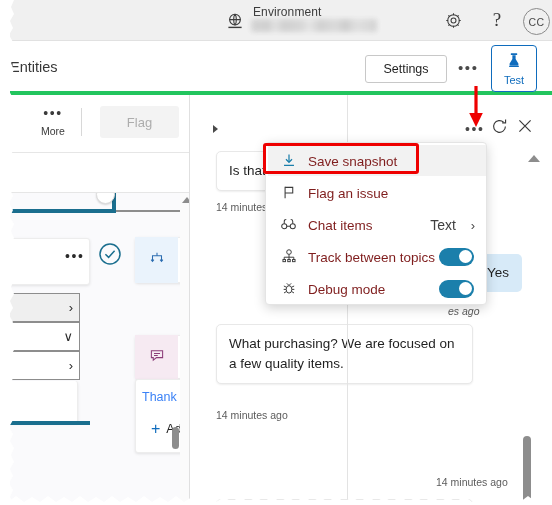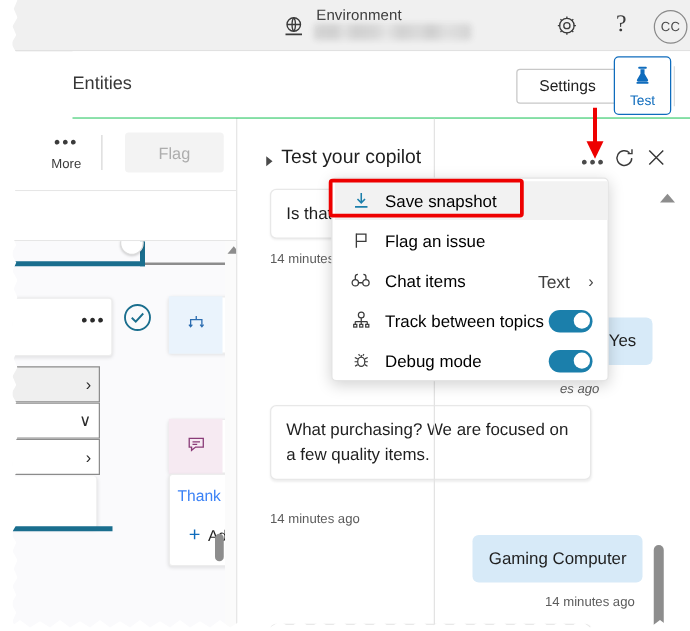--- a/index.html
+++ b/index.html
@@ -55,22 +55,21 @@
     width: 27px; height: 27px; border-radius: 50%;
     border: 1px solid #8a8a8a; color: #4a4a4a;
     font-size: 10.5px; display: flex; align-items: center; justify-content: center;
     letter-spacing: .3px;
   }
 
   
   .cmdbar {
     position: absolute; left: 10px; top: 41px; right: 0; height: 54px;
     background: #ffffff;
-    border-bottom: 1px solid #22c55e;
-    margin-left: 48px;
+    border-bottom: 4px solid #22c55e;
   }
   .entities-label {
     position: absolute; left: 0px; top: 18px;
     font-size: 14.5px; color: #373737;
   }
   .settings-btn {
     position: absolute; left: 355px; top: 14px;
     width: 82px; height: 28px;
     border: 1px solid #c8c8c8; border-radius: 3px;
     background: #ffffff; color: #1f1f1f;
@@ -266,21 +265,21 @@
     position: absolute; left: 2px; width: 218px; height: 31px;
     display: flex; align-items: center; cursor: pointer;
   }
   .menu-item.hl { background: #f2f2f2; }
   .mi-icon {
     position: absolute; left: 12px; top: 50%; transform: translateY(-50%);
     width: 17px; height: 17px; display: flex; align-items: center; justify-content: center;
   }
   .mi-label {
     position: absolute; left: 40px; top: 50%; transform: translateY(-50%);
-    font-size: 13.5px; color: #000000;
+    font-size: 13.5px; color: #7f1d1d;
   }
   .mi-value {
     position: absolute; right: 30px; top: 50%; transform: translateY(-50%);
     font-size: 14px; color: #404040; margin-left: 24px;
   }
   .mi-chev {
     position: absolute; right: 11px; top: 50%; transform: translateY(-50%);
     font-size: 13px; color: #4a4a4a;
   }
   .toggle {
@@ -419,21 +418,20 @@
 
     <div class="lp-scroll-track"></div>
     <div class="lp-arrow-up"></div>
   </div>
   <div class="lp-thumb"></div>
   <div class="vdivider"></div>
 
   <div class="test-pane">
     <div class="tp-head">
       <span class="tp-caret"></span>
-      <span class="tp-title">Test your copilot</span>
       <span class="tp-dots">•••</span>
       <span class="tp-refresh">
         <svg viewBox="0 0 20 20" width="19" height="19" fill="none" stroke="#3b3b3b" stroke-width="1.2">
           <path d="M16.2 10a6.2 6.2 0 1 1-1.9-4.5"></path>
           <path d="M16.4 2.6v3.6h-3.6"></path>
         </svg>
       </span>
       <span class="tp-close">
         <svg viewBox="0 0 18 18" width="18" height="18" fill="none" stroke="#3b3b3b" stroke-width="1.2">
           <path d="M3.4 3.4l11.2 11.2M14.6 3.4L3.4 14.6"></path>
@@ -445,21 +443,20 @@
 
       <div class="bubble-bot" style="left:26px; top:12px; width:122px;">Is that</div>
       <span class="ts" style="left:26px; top:62px;">14 minutes ago</span>
 
       <div class="bubble-user" style="left:258px; top:115px; width:74px; text-align:right;">Yes</div>
       <span class="ts" style="left:258px; top:166px;font-style:italic;">es ago</span>
 
       <div class="bubble-bot" style="left:26px; top:185px; width:257px;">What                     purchasing? We are focused on a few quality items.</div>
       <span class="ts" style="left:26px; top:270px;">14 minutes ago</span>
 
-      <div class="bubble-user" style="left:188px; top:289px;">Gaming Computer</div>
       <span class="ts" style="left:246px; top:337px;">14 minutes ago</span>
 
       <div class="bubble-bot" style="left:26px; top:360px; width:257px;">Go get 'em tiger! Sudoku helps keep the mind active.</div>
 
       <div class="chat-arrow-up"></div>
       <div class="chat-thumb"></div>
     </div>
   </div>
   <div class="pane-rightline"></div>
 

